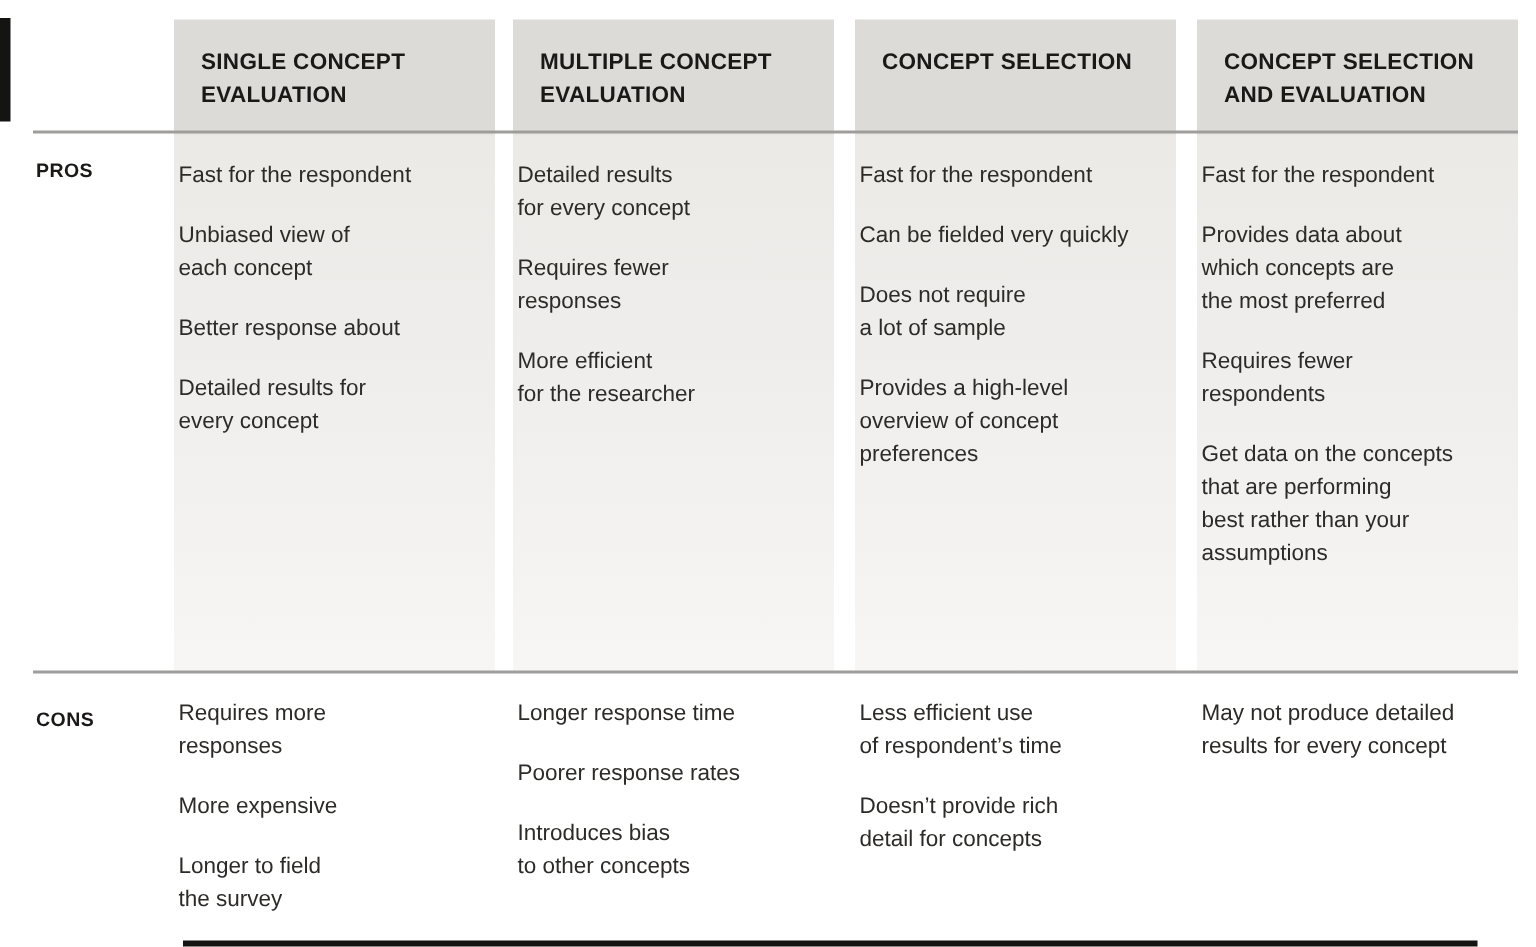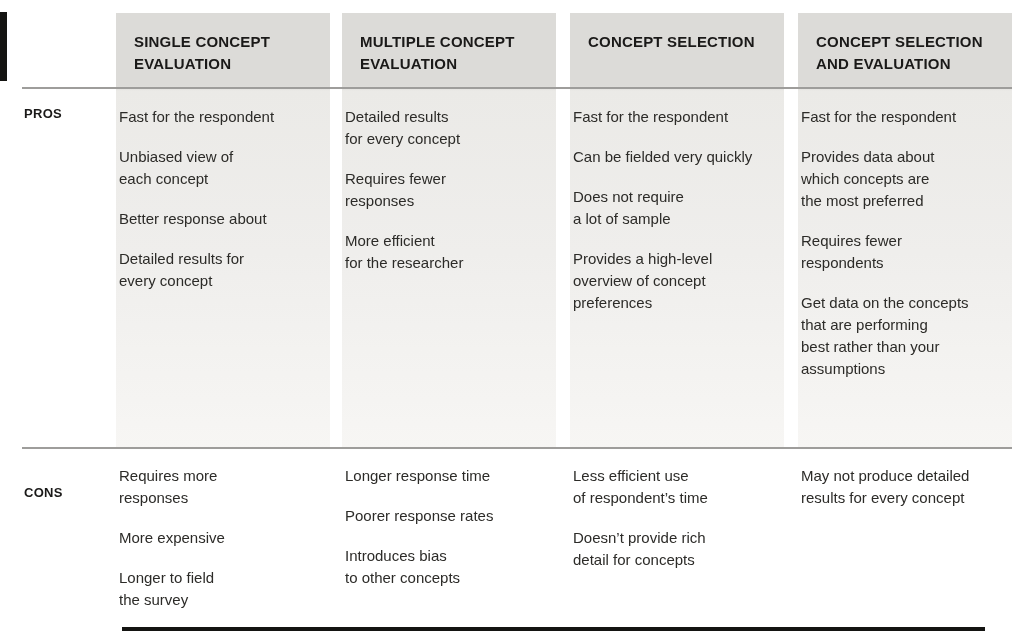--- a/index.html
+++ b/index.html
@@ -28,21 +28,21 @@
   .rowlabel {
     position: absolute;
     left: 24px;
     font-size: 13px;
     font-weight: 700;
     letter-spacing: 0.3px;
     color: #1a1918;
     z-index: 4;
   }
   .rowlabel.pros-label { top: 106px; }
-  .rowlabel.cons-label { top: 485px; text-align: right; }
+  .rowlabel.cons-label { top: 472px; text-align: right; }
   .col {
     position: absolute;
     top: 0; height: 475px; width: 214px;
     z-index: 2;
   }
   .col.col0 { left: 116px; }
   .col.col1 { left: 342px; }
   .col.col2 { left: 570px; }
   .col.col3 { left: 798px; }
   .strip {

